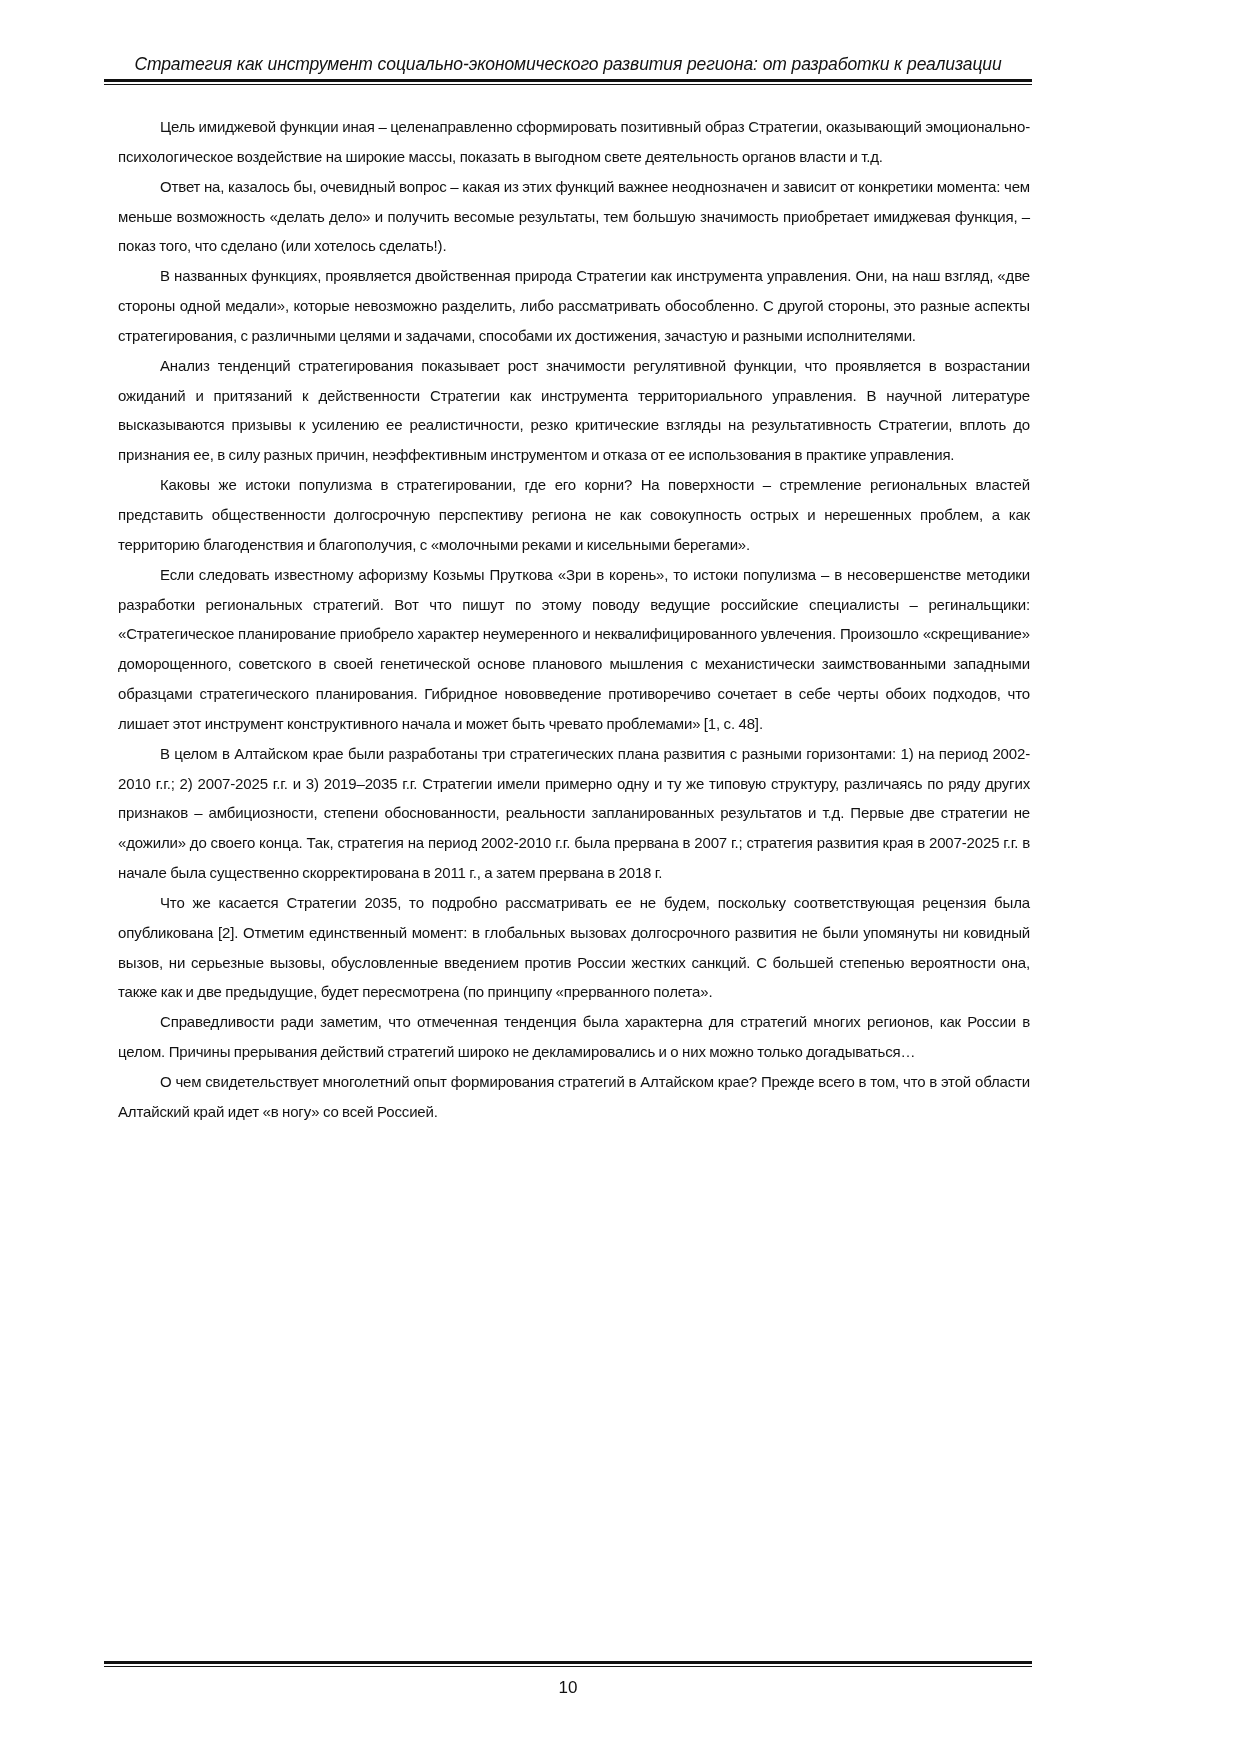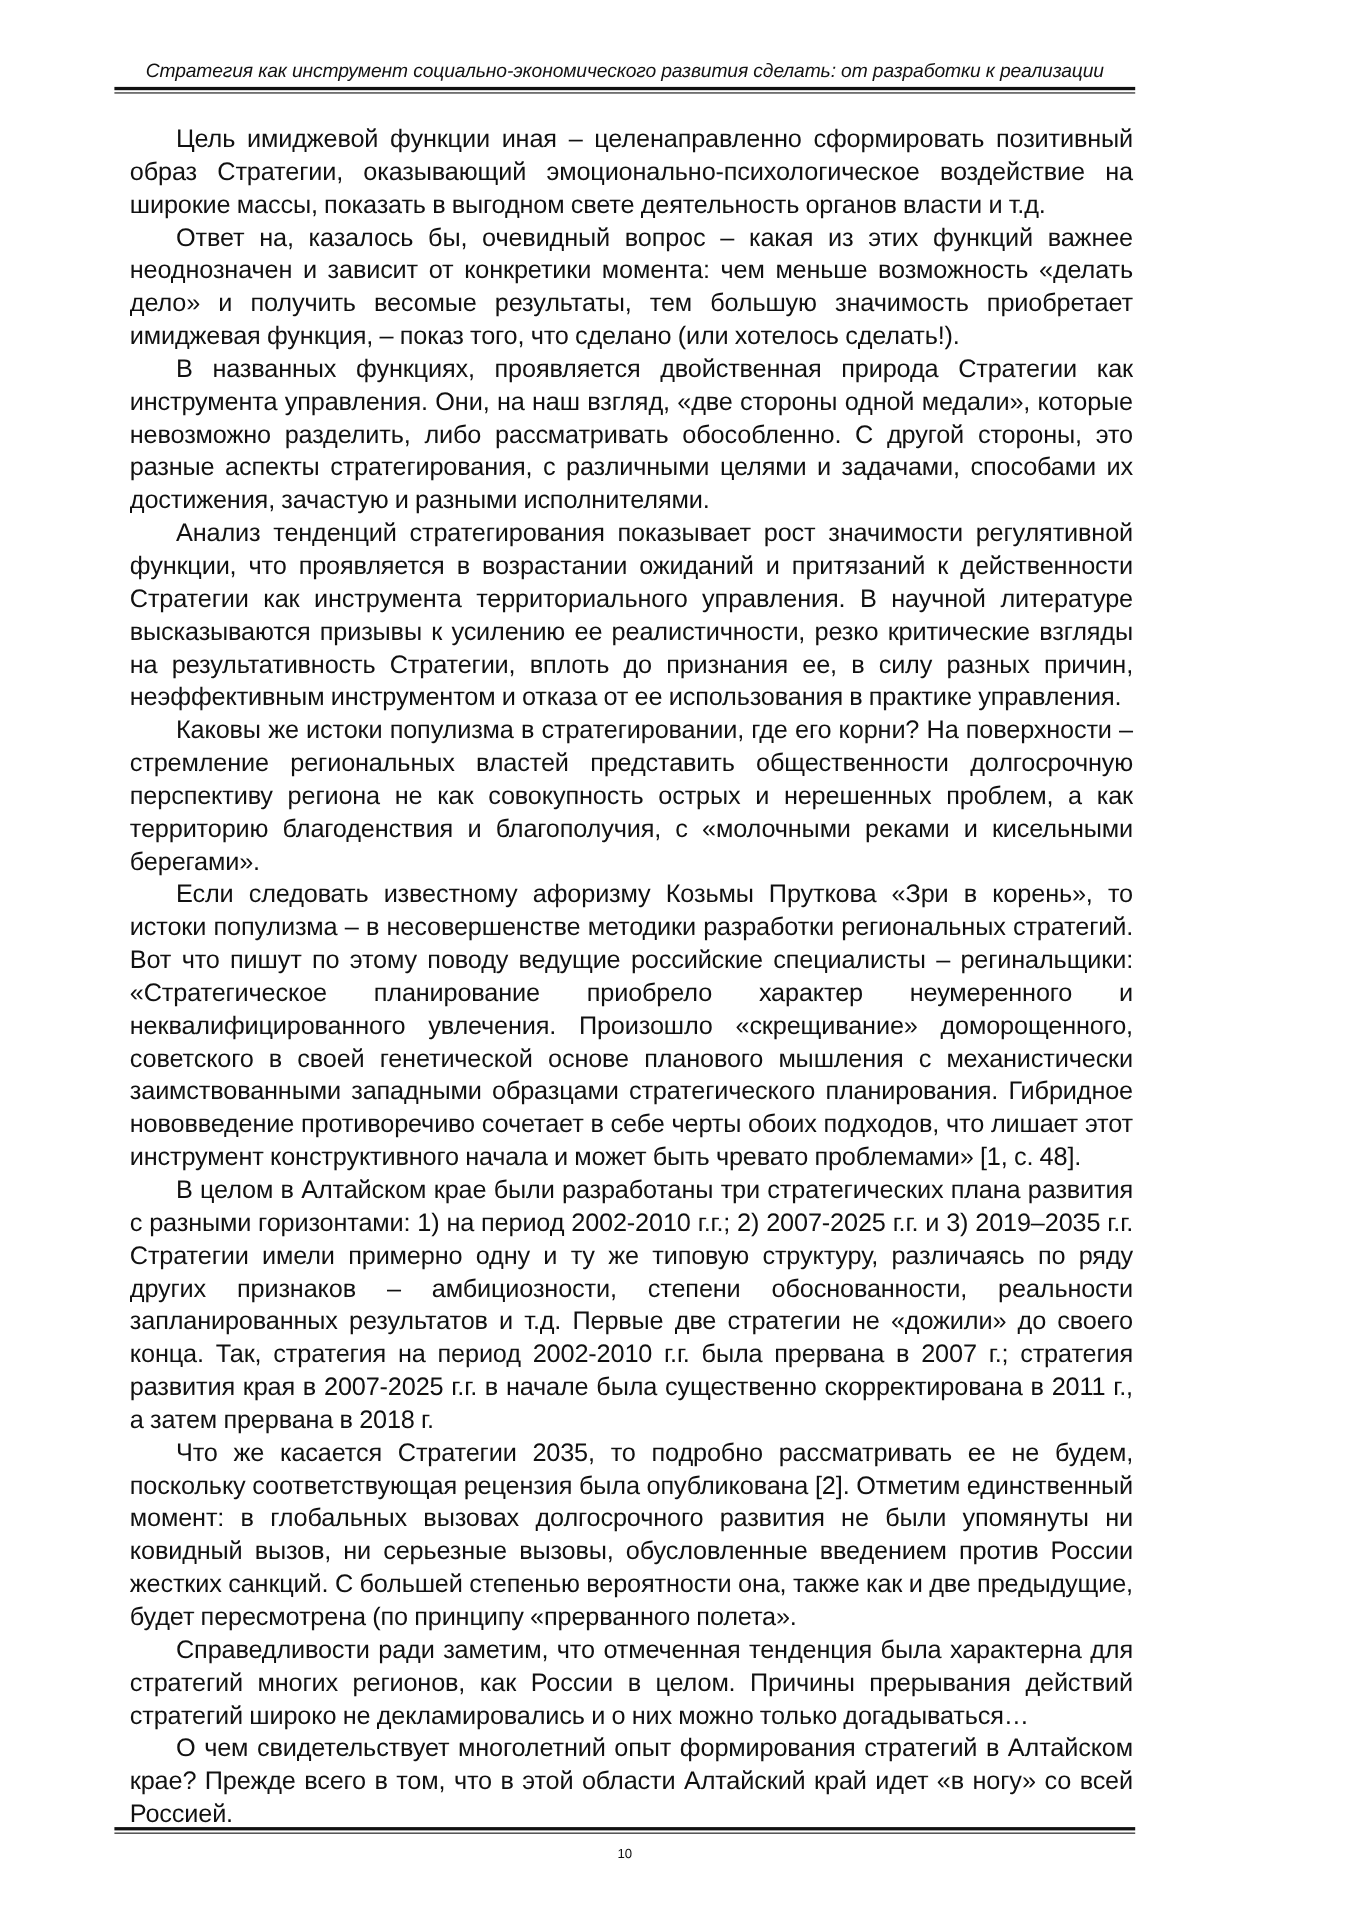--- a/index.html
+++ b/index.html
@@ -4,32 +4,32 @@
 <style>
   html, body { margin: 0; padding: 0; background: #ffffff; }
   body { width: 1241px; height: 1754px; position: relative; overflow: hidden;
          font-family: "Liberation Sans", "DejaVu Sans", sans-serif; color: #111; }
   .header { position: absolute; left: 104px; top: 52px; width: 928px; }
   .header-title { font-style: italic; font-size: 17.5px; letter-spacing: -0.1px;
                   white-space: nowrap; text-align: center; line-height: 24px; }
   .rule-thick { height: 3px; background: #111; margin-top: 3px; }
   .rule-thin { height: 1px; background: #111; margin-top: 2px; }
   .body { position: absolute; left: 118px; top: 112px; width: 912px;
-          font-size: 23px; line-height: 29.85px; text-align: justify;
+          font-size: 15px; line-height: 29.85px; text-align: justify;
           hyphens: manual; letter-spacing: -0.15px; word-spacing: -0.5px; }
   .body p { margin: 0; text-indent: 42px; }
   .footer { position: absolute; left: 104px; top: 1661px; width: 928px; }
   .footer .rule-thick { margin-top: 0; }
-  .page-number { text-align: center; font-size: 12px; margin-top: 11px; }
+  .page-number { text-align: center; font-size: 17px; margin-top: 11px; }
 </style>
 </head>
 <body>
 
 <div class="header">
-  <div class="header-title">Стратегия как инструмент социально-экономического развития сделать: от разработки к реализации</div>
+  <div class="header-title">Стратегия как инструмент социально-экономического развития региона: от разработки к реализации</div>
   <div class="rule-thick"></div>
   <div class="rule-thin"></div>
 </div>
 
 <div class="body">
   <p>Цель имиджевой функции иная – целенаправленно сформировать позитивный образ Стратегии, оказывающий эмоционально-психологическое воздействие на широкие массы, показать в выгодном свете деятельность органов власти и т.д.</p>
   <p>Ответ на, казалось бы, очевидный вопрос – какая из этих функций важнее неоднозначен и зависит от конкретики момента: чем меньше возможность «делать дело» и получить весомые результаты, тем большую значимость приобретает имиджевая функция, – показ того, что сделано (или хотелось сделать!).</p>
   <p>В названных функциях, проявляется двойственная природа Стратегии как инструмента управления. Они, на наш взгляд, «две стороны одной медали», которые невозможно разделить, либо рассматривать обособленно. С другой стороны, это разные аспекты стратегирования, с различными целями и задачами, способами их достижения, зачастую и разными исполнителями.</p>
   <p>Анализ тенденций стратегирования показывает рост значимости регулятивной функции, что проявляется в возрастании ожиданий и притязаний к действенности Стратегии как инструмента территориального управления.  В научной литературе высказываются призывы к усилению ее реалистичности, резко критические взгляды на результативность Стратегии, вплоть до признания ее, в силу разных причин, неэффективным инструментом и отказа от ее использования в практике управления.</p>
   <p>Каковы же истоки популизма в стратегировании, где его корни? На поверхности – стремление региональных властей представить общественности долгосрочную перспективу региона не как совокупность острых и нерешенных проблем, а как территорию благоденствия и благополучия, с «молочными реками и кисельными берегами».</p>

